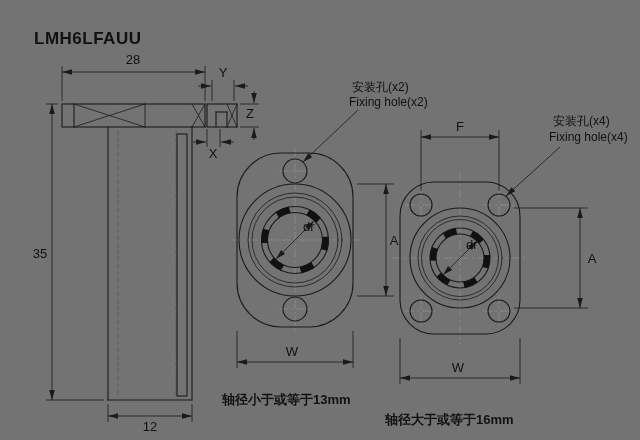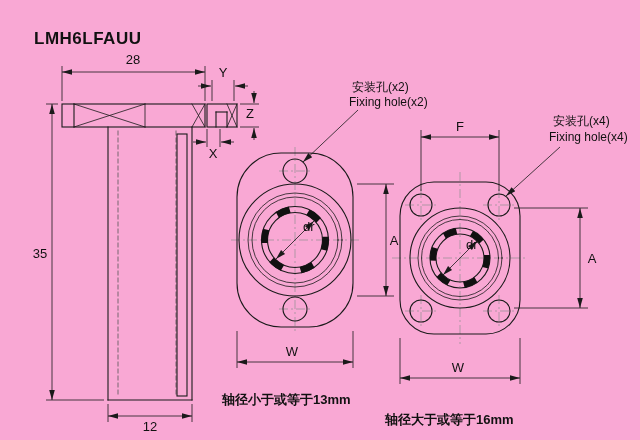--- a/index.html
+++ b/index.html
@@ -1,16 +1,16 @@
 <!DOCTYPE html>
 <html><head>
 <meta charset="utf-8">
 <style>
   html,body{margin:0;padding:0;background:#ffffff;}
-  .wrap{position:relative;width:640px;height:440px;background:#f9a8d4;overflow:hidden;
+  .wrap{position:relative;width:640px;height:440px;background:#737373;overflow:hidden;
         font-family:"Liberation Sans",sans-serif;}
   svg text{font-family:"Liberation Sans",sans-serif;fill:#111;}
   .title{font-size:17px;font-weight:bold;letter-spacing:.5px;}
   .dimtext{font-size:13px;}
   .lbl{font-size:12px;}
   .cap{font-size:13px;font-weight:bold;}
   .mid{text-anchor:middle;}
   .geo line,.geo rect,.geo circle{stroke:#1a1a1a;stroke-width:1.1;fill:none;stroke-linecap:square;}
   .geo .thin{stroke-width:.8;}
   .geo .dashln{stroke:#555;stroke-width:.8;stroke-dasharray:4 3;}

